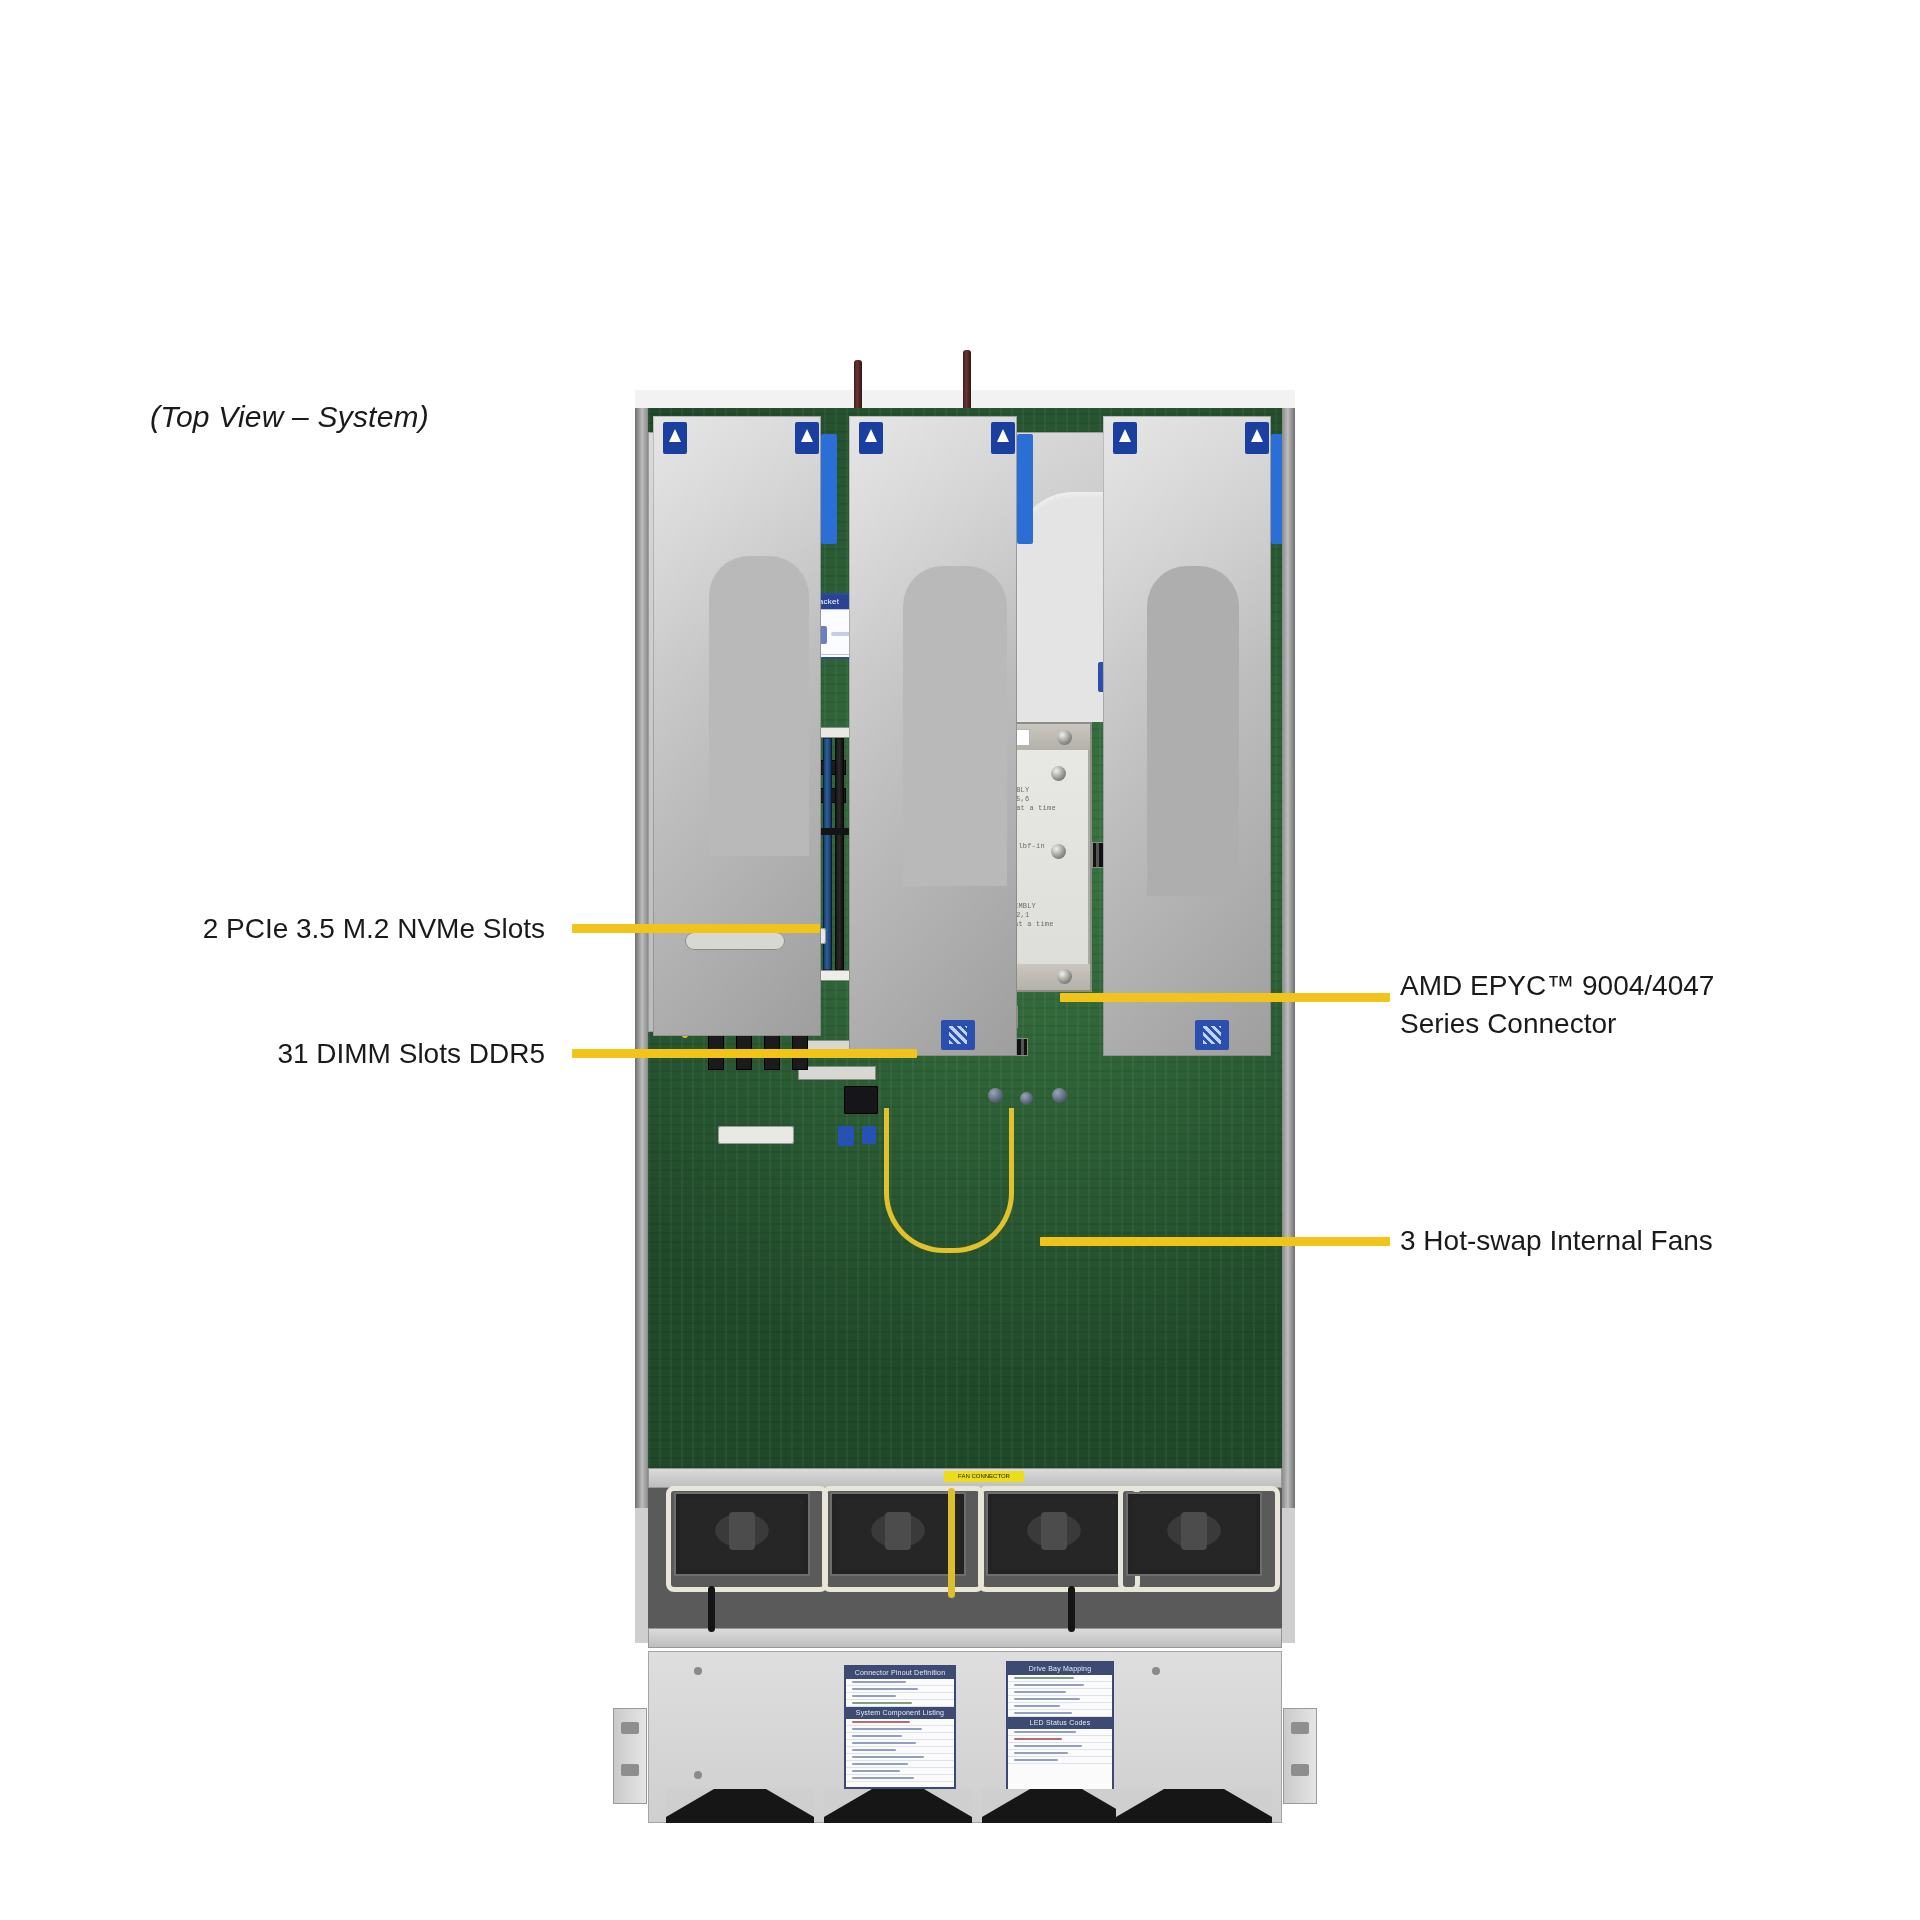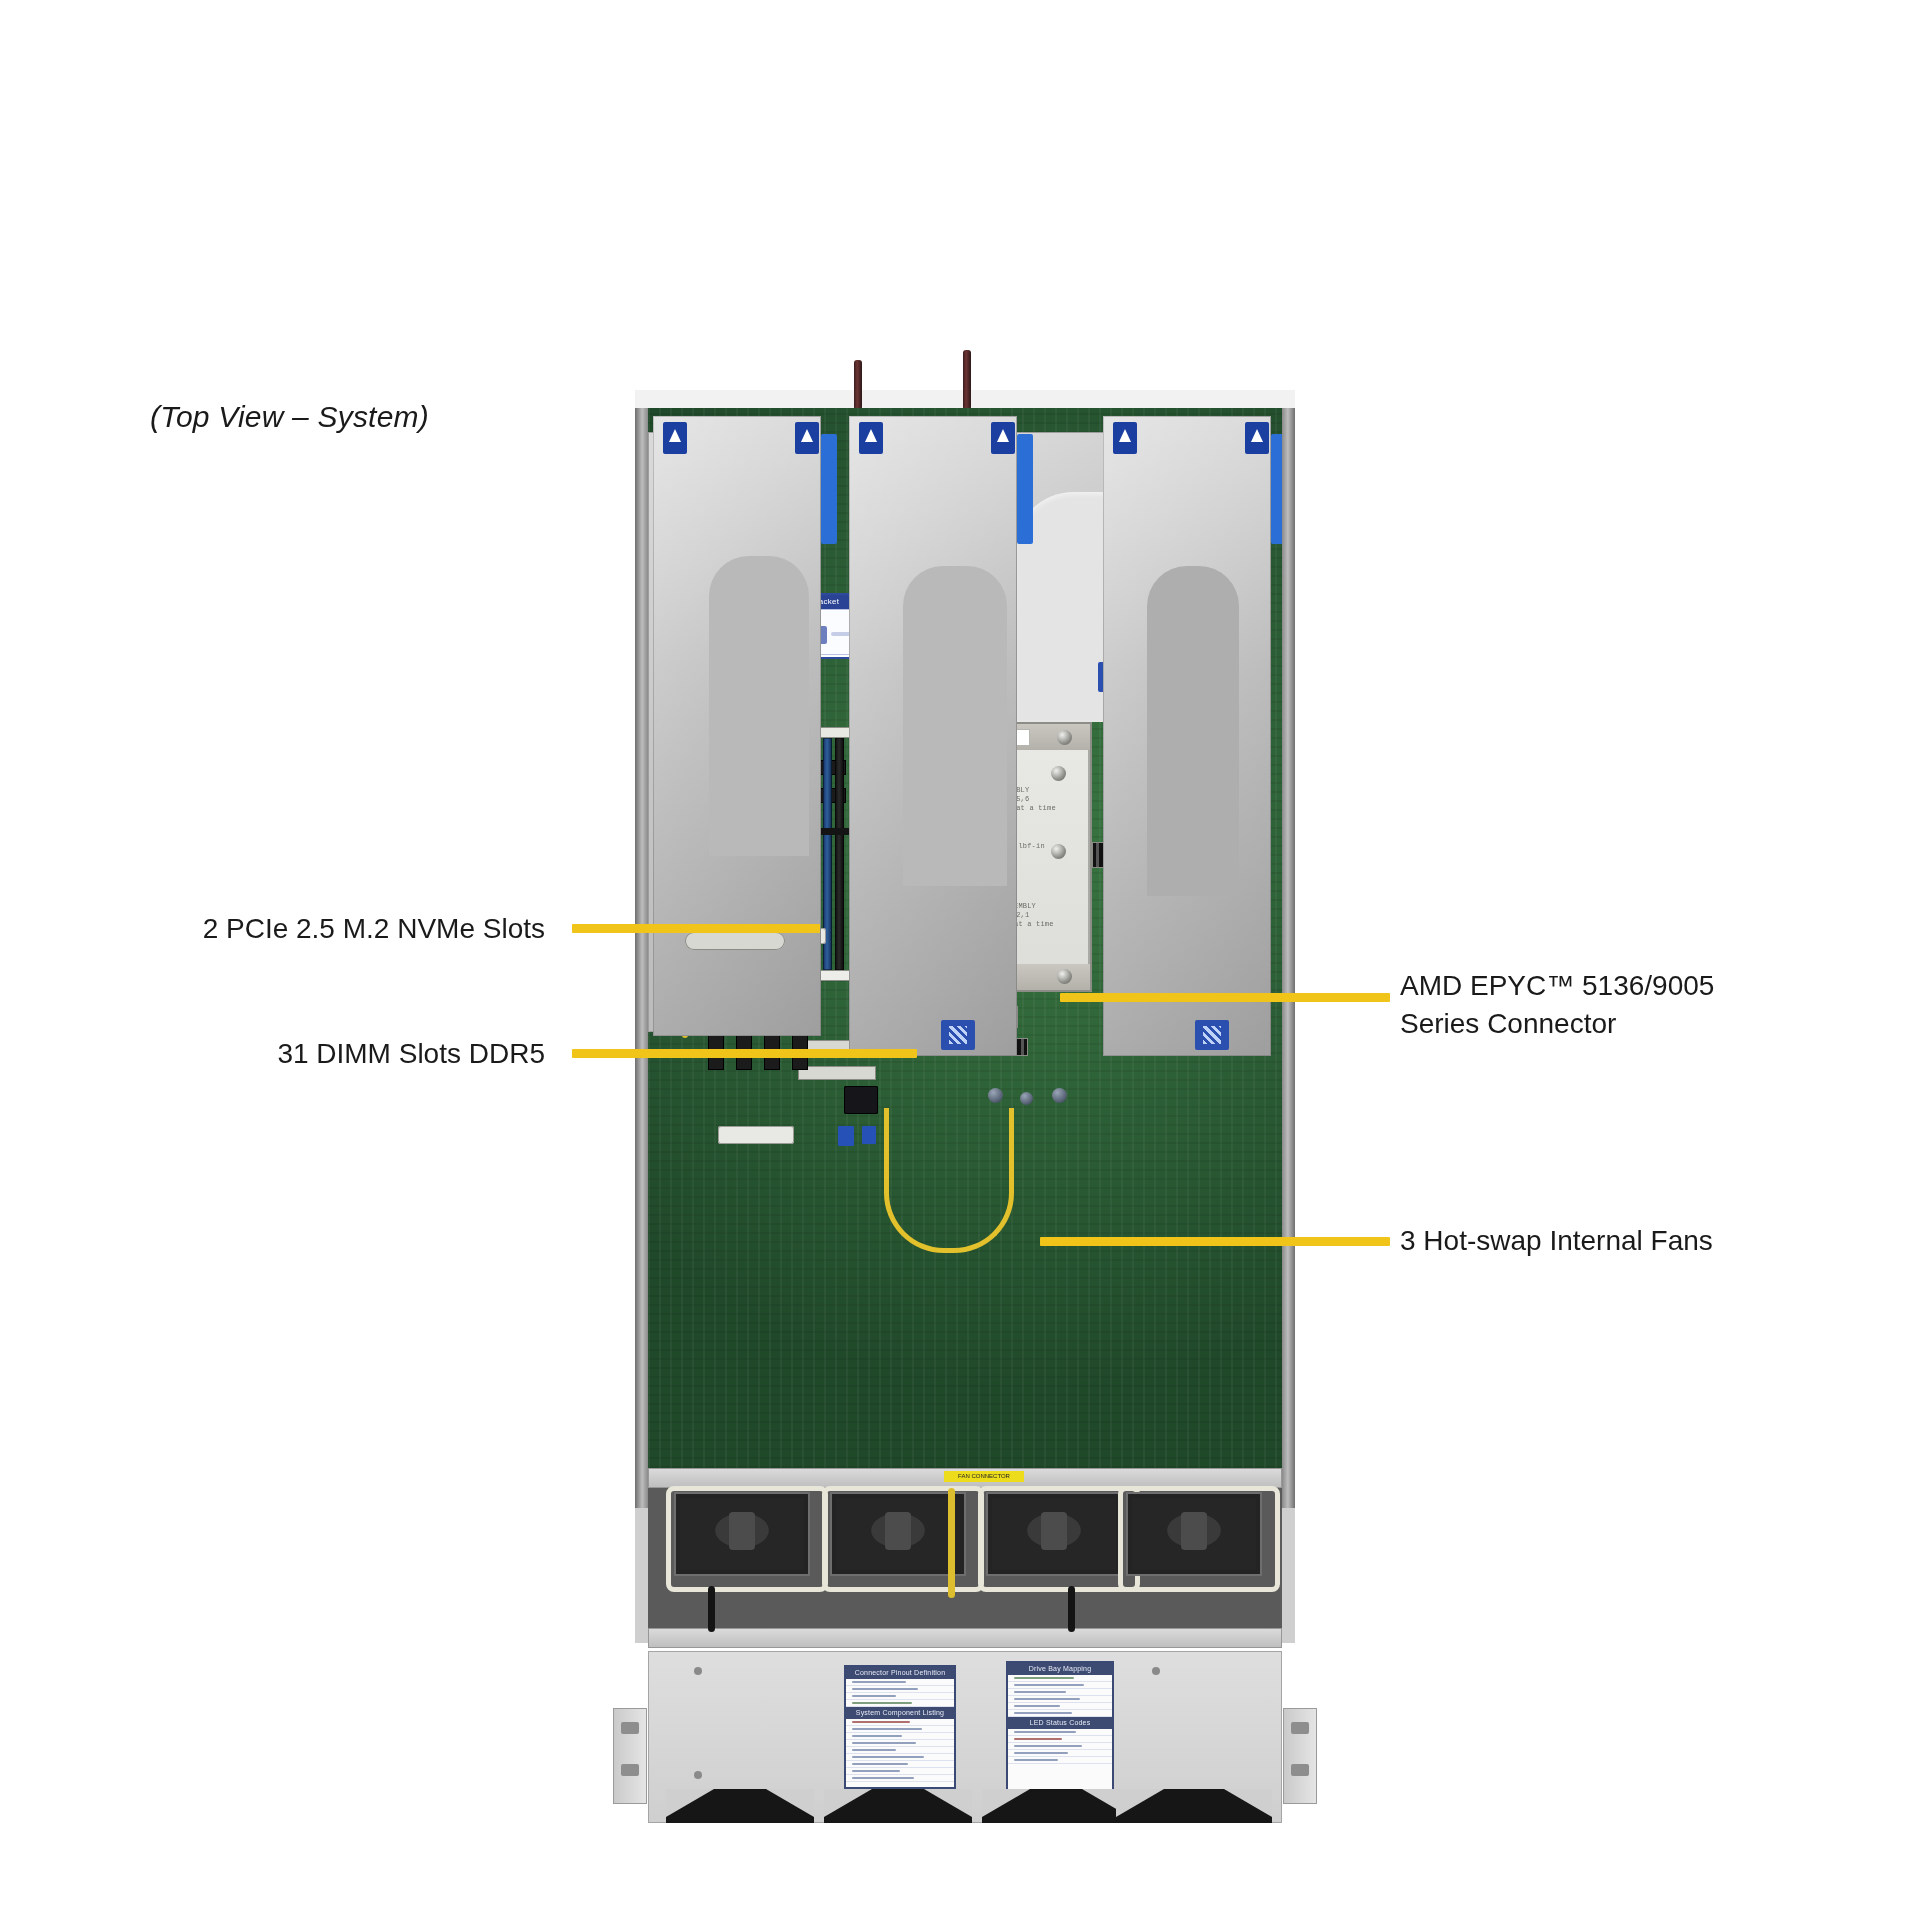--- a/index.html
+++ b/index.html
@@ -468,26 +468,26 @@
     <div class="ear" style="left:-22px;top:1300px;">
       <div class="hole" style="top:14px;"></div>
       <div class="hole" style="top:56px;"></div>
     </div>
     <div class="ear" style="right:-22px;top:1300px;">
       <div class="hole" style="top:14px;"></div>
       <div class="hole" style="top:56px;"></div>
     </div>
   </div>
 
-  <div class="callout l" style="left:155px;top:903px;width:390px;">2 PCIe 2.5 M.2 NVMe Slots</div>
+  <div class="callout l" style="left:155px;top:903px;width:390px;">2 PCIe 3.5 M.2 NVMe Slots</div>
   <div class="leader" style="left:572px;top:916px;width:248px;"></div>
 
   <div class="callout l" style="left:155px;top:1028px;width:390px;">31 DIMM Slots DDR5</div>
   <div class="leader" style="left:572px;top:1041px;width:345px;"></div>
 
-  <div class="callout r" style="left:1400px;top:960px;">AMD EPYC™ 5136/9005</div>
+  <div class="callout r" style="left:1400px;top:960px;">AMD EPYC™ 9004/4047</div>
   <div class="callout r" style="left:1400px;top:998px;">Series Connector</div>
   <div class="leader" style="left:1060px;top:985px;width:330px;"></div>
 
   <div class="callout r" style="left:1400px;top:1215px;">3 Hot-swap Internal Fans</div>
   <div class="leader" style="left:1040px;top:1229px;width:350px;"></div>
 
 </div>
 
 </body></html>

